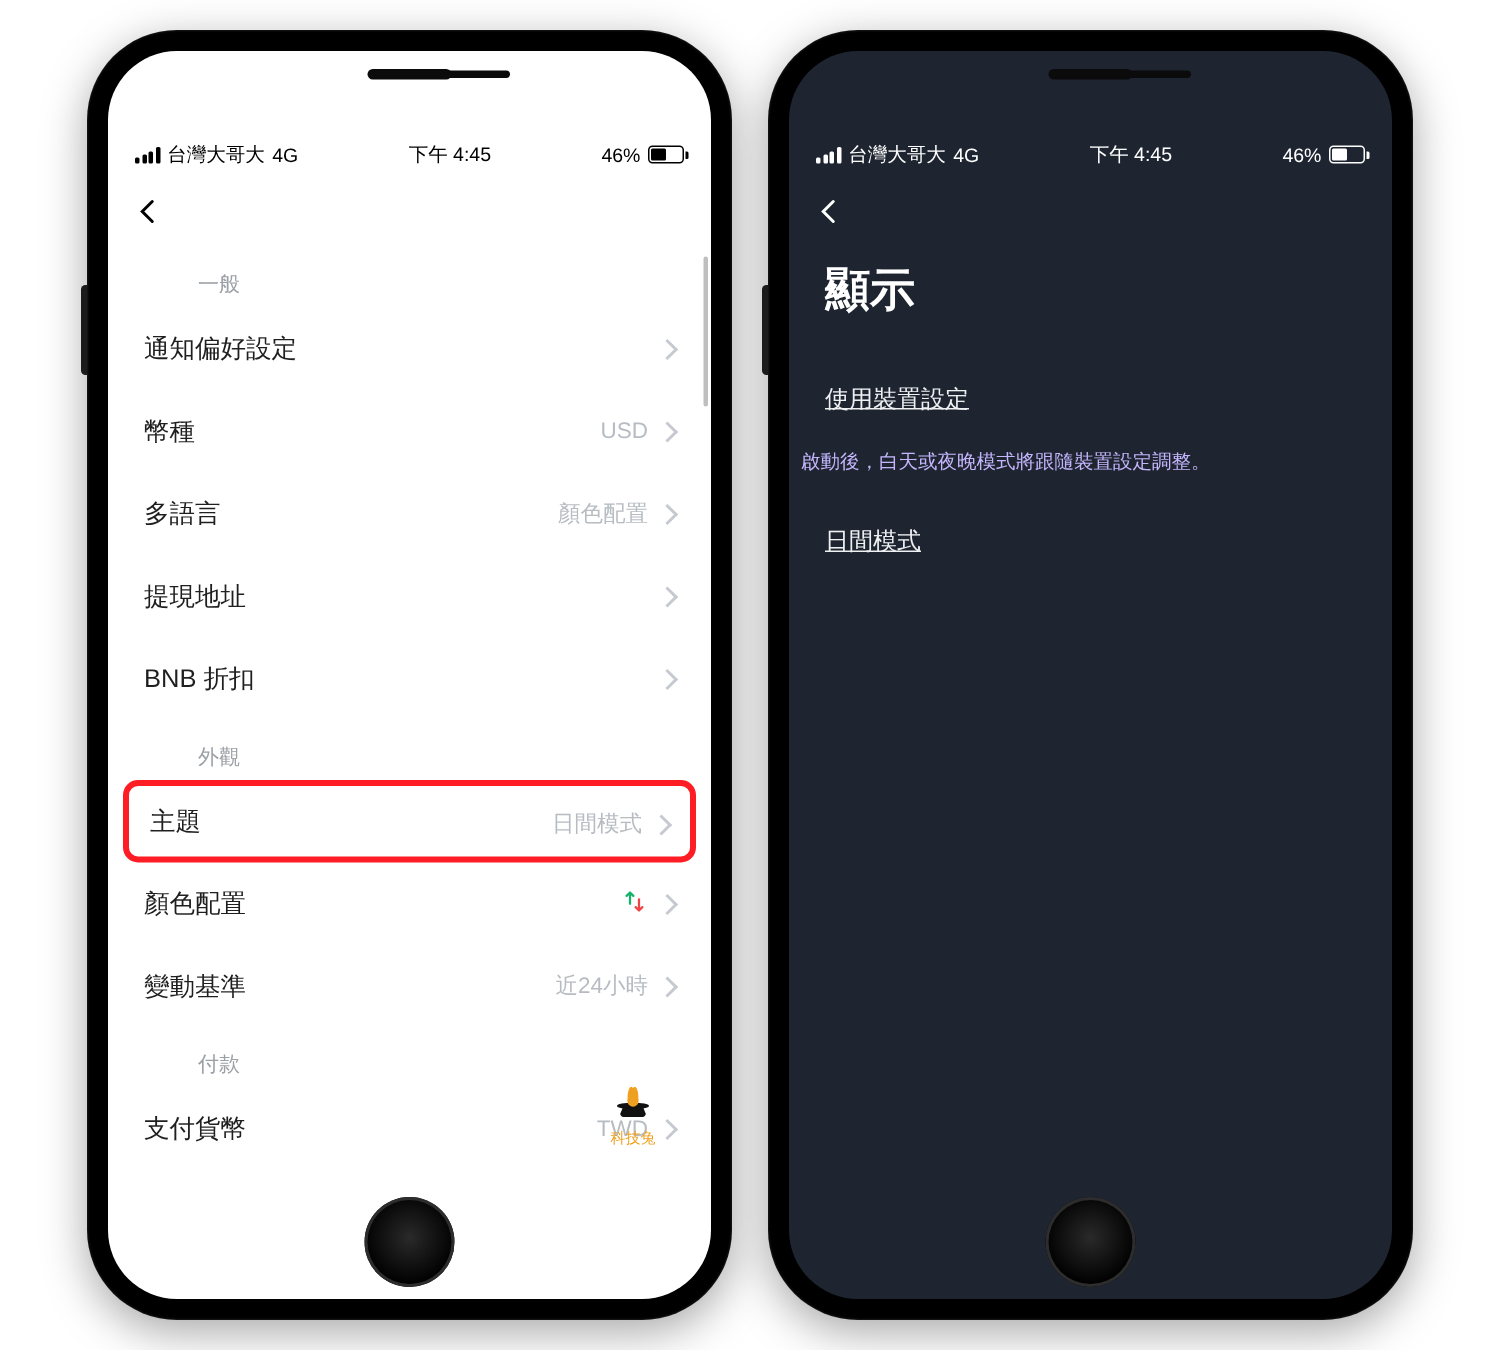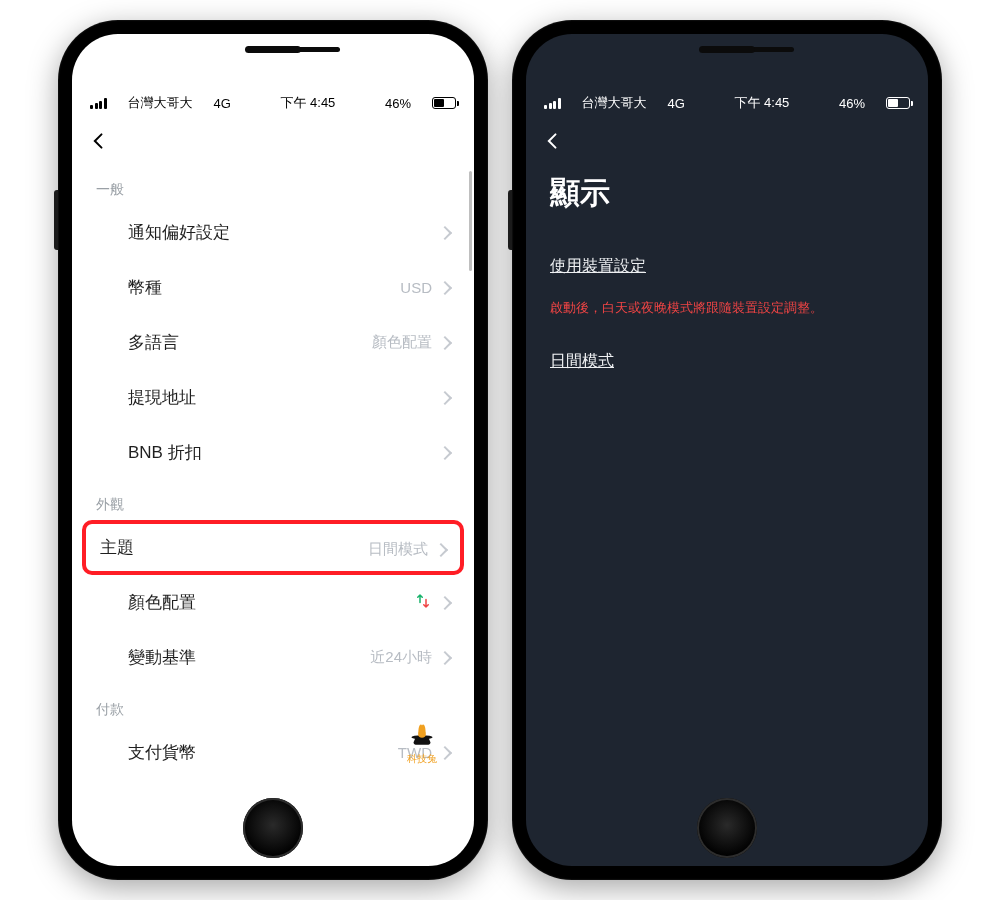--- a/index.html
+++ b/index.html
@@ -56,21 +56,21 @@
 
   .viewport { position:absolute; top:55px; left:0; right:0; bottom:95px; display:flex; flex-direction:column; }
 
   
   .status {
     height:28px; display:flex; align-items:center; justify-content:space-between;
     padding:0 18px; font-size:13px; font-weight:500;
   }
   .light .status { color:#000; }
   .dark  .status { color:#fff; }
-  .status .left, .status .right { display:flex; align-items:center; gap:21px; }
+  .status .left, .status .right { display:flex; align-items:center; gap:5px; }
   .sigbars { display:flex; align-items:flex-end; gap:1.5px; height:11px; }
   .sigbars span { width:3px; background:currentColor; border-radius:1px; }
   .sigbars span:nth-child(1){height:4px} .sigbars span:nth-child(2){height:6px}
   .sigbars span:nth-child(3){height:8px} .sigbars span:nth-child(4){height:11px}
   .battery {
     width:24px; height:12px; border:1.2px solid currentColor; border-radius:3px;
     position:relative; display:inline-block;
   }
   .battery::after { content:""; position:absolute; right:-4px; top:3px; width:2px; height:5px;
     background:currentColor; border-radius:0 1px 1px 0; }
@@ -84,40 +84,40 @@
   }
   .back svg { width:20px; height:20px; }
   .light .back svg { stroke:#000; }
   .dark  .back svg { stroke:#fff; }
 
   
   .content { flex:1; overflow:hidden; position:relative; }
   .scrollhint { position:absolute; right:2px; top:6px; width:3px; height:100px;
     background:rgba(0,0,0,.25); border-radius:2px; }
 
-  .section-label { padding:16px 24px 6px; font-size:14px; color:#9aa0a6; }
+  .section-label { padding:16px 24px 6px; font-size:14px; color:#9aa0a6;margin-left:36px; }
   .row {
     display:flex; align-items:center; justify-content:space-between;
-    padding:16px 24px; cursor:pointer;margin-left:32px;
+    padding:16px 24px; cursor:pointer;
   }
   .row .label { font-size:17px; color:#1f1f1f; }
   .row .trail { display:flex; align-items:center; gap:8px; font-size:15px; color:#b7bcc3; }
   .chev { width:10px; height:10px; border-top:2px solid #c6cad0; border-right:2px solid #c6cad0;
     transform:rotate(45deg); }
   .updown svg { width:18px; height:18px; }
 
   .highlight-red {
     border:4px solid #ff1d25; border-radius:10px; margin:0 10px; padding:12px 14px !important;align-items:flex-end;
   }
 
   
   .dark .page-title { color:#fff; font-size:30px; font-weight:700; padding:8px 24px 24px; }
   .dk-row { padding:18px 24px; display:flex; align-items:center; justify-content:space-between; cursor:pointer; }
   .dk-row .lbl { color:#eef0f2; font-size:16px;text-decoration:underline; }
-  .dk-sub  { color:#ef4444; font-size:13px; padding:4px 24px 16px; line-height:1.4; }
+  .dk-sub  { color:#c4b5fd; font-size:13px; padding:4px 8px 16px; line-height:1.4; }
   .check { color:#f5c242; font-size:20px; }
   .dark .highlight-red { border:4px solid #ff1d25; border-radius:10px; margin:0 10px; padding:14px !important; }
 
   
   .watermark {
     position:absolute; right:28px; bottom:100px; width:48px; text-align:center;
     color:#f0a020; font-size:10px; z-index:40;
   }
   .watermark svg { width:34px; height:34px; display:block; margin:0 auto 2px; }
 </style>

